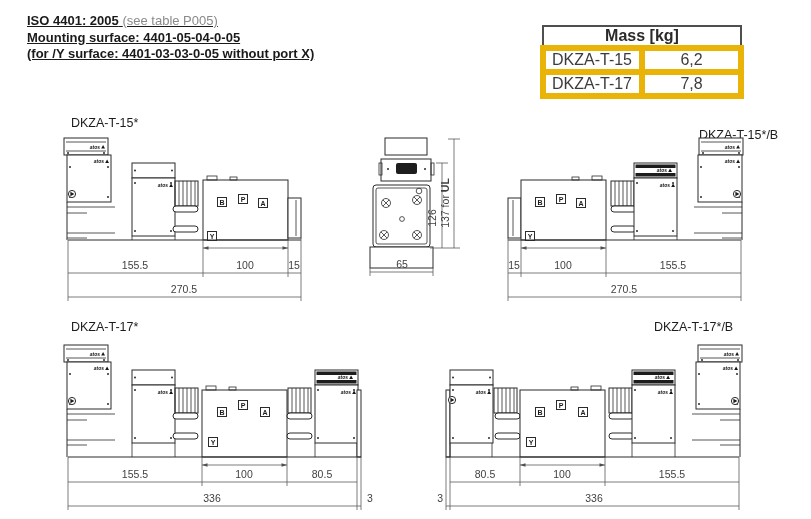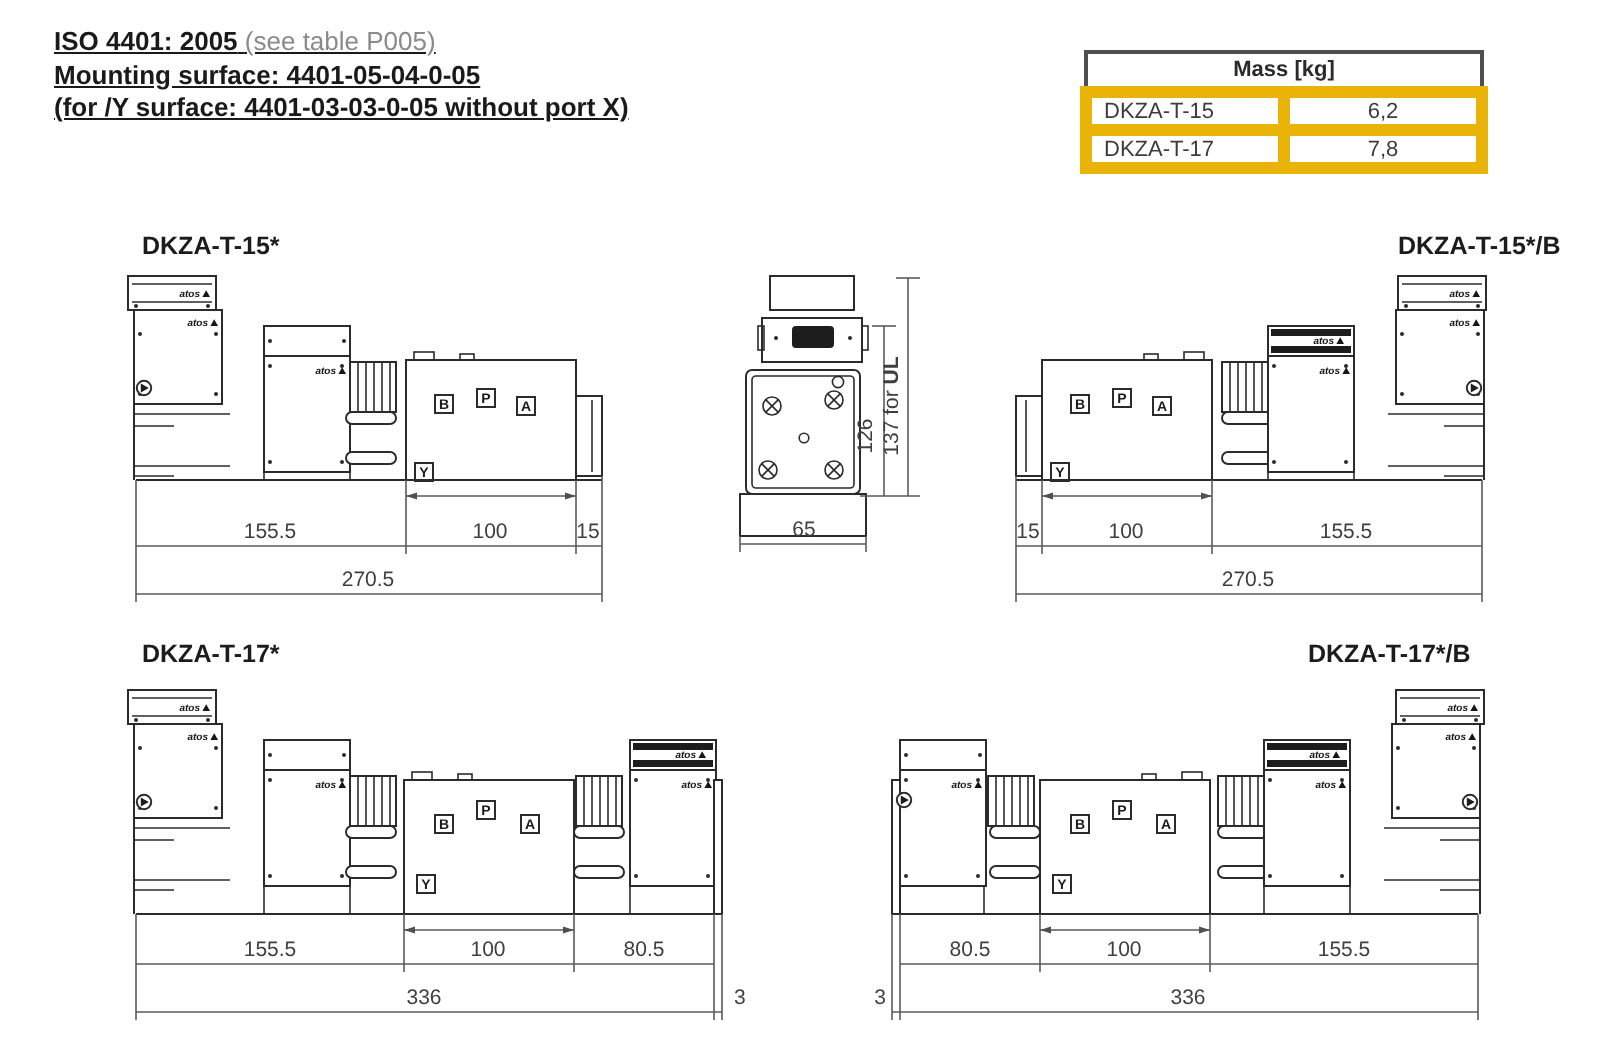--- a/index.html
+++ b/index.html
@@ -1,25 +1,25 @@
 <!DOCTYPE html>
 <html><head>
 <meta charset="utf-8">
 <style>
   html,body{margin:0;padding:0;background:#fff;}
   #page{position:relative;width:811px;height:519px;background:#fff;overflow:hidden;
         font-family:"Liberation Sans","DejaVu Sans",sans-serif;color:#1a1a1a;}
   .hdr{position:absolute;left:27px;top:13px;font-size:13px;line-height:16.5px;font-weight:bold;text-decoration:underline;}
   .hdr .notetxt{font-weight:normal;color:#8a8a8a;}
   .masswrap{position:absolute;left:540px;top:25px;width:204px;}
-  table.mass{border-collapse:collapse;width:100%;border:2px solid #4f4f4f;font-size:11px;color:#3c3c3c;}
+  table.mass{border-collapse:collapse;width:100%;border:2px solid #4f4f4f;font-size:16px;color:#3c3c3c;}
   table.mass th{border:1px solid #4f4f4f;font-weight:bold;color:#2a2a2a;height:16px;text-align:center;padding:0;}
   table.mass td{border:6px solid #eab308;height:13px;padding:0 0 0 6px;}
   table.mass td.val{text-align:center;padding:0;}
-  .dtitle{position:absolute;font-size:12.5px;font-weight:bold;color:#1c1c1c;white-space:nowrap;}
+  .dtitle{position:absolute;font-size:12.5px;font-weight:normal;color:#1c1c1c;white-space:nowrap;}
   svg{position:absolute;overflow:visible;}
   svg text{font-family:"Liberation Sans","DejaVu Sans",sans-serif;}
   .art{stroke:#2b2b2b;stroke-width:1;fill:none;}
   .art2{stroke:#2b2b2b;stroke-width:0.8;fill:none;}
   .ext{stroke:#5a5a5a;stroke-width:0.8;fill:none;}
   .dimt{font-size:10.5px;fill:#3f3f3f;}
   .fillw{fill:#fff;}
 </style>
 </head>
 <body>
@@ -127,21 +127,21 @@
       </tr>
       <tr>
         <td>DKZA-T-17</td>
         <td class="val">7,8</td>
       </tr>
     </tbody>
       </table>
   </div>
 
   <div class="dtitle" style="left:71px;top:116px;">DKZA-T-15*</div>
-  <div class="dtitle" style="left:656px;top:116px;padding-left:43px;">DKZA-T-15*/B</div>
+  <div class="dtitle" style="left:656px;top:128px;padding-left:43px;">DKZA-T-15*/B</div>
   <div class="dtitle" style="left:71px;top:320px;">DKZA-T-17*</div>
   <div class="dtitle" style="left:654px;top:320px;">DKZA-T-17*/B</div>
 
   <svg style="left:30px;top:135px;" width="295" height="172">
     <g>
       <use href="#conn" x="34" y="3"></use>
       <use href="#drv" x="37" y="20"></use>
       <use href="#acirc" x="42" y="59"></use>
       <line x1="37" y1="67" x2="37" y2="105" class="art"></line>
       <line x1="37" y1="72" x2="85" y2="72" class="art2"></line>

